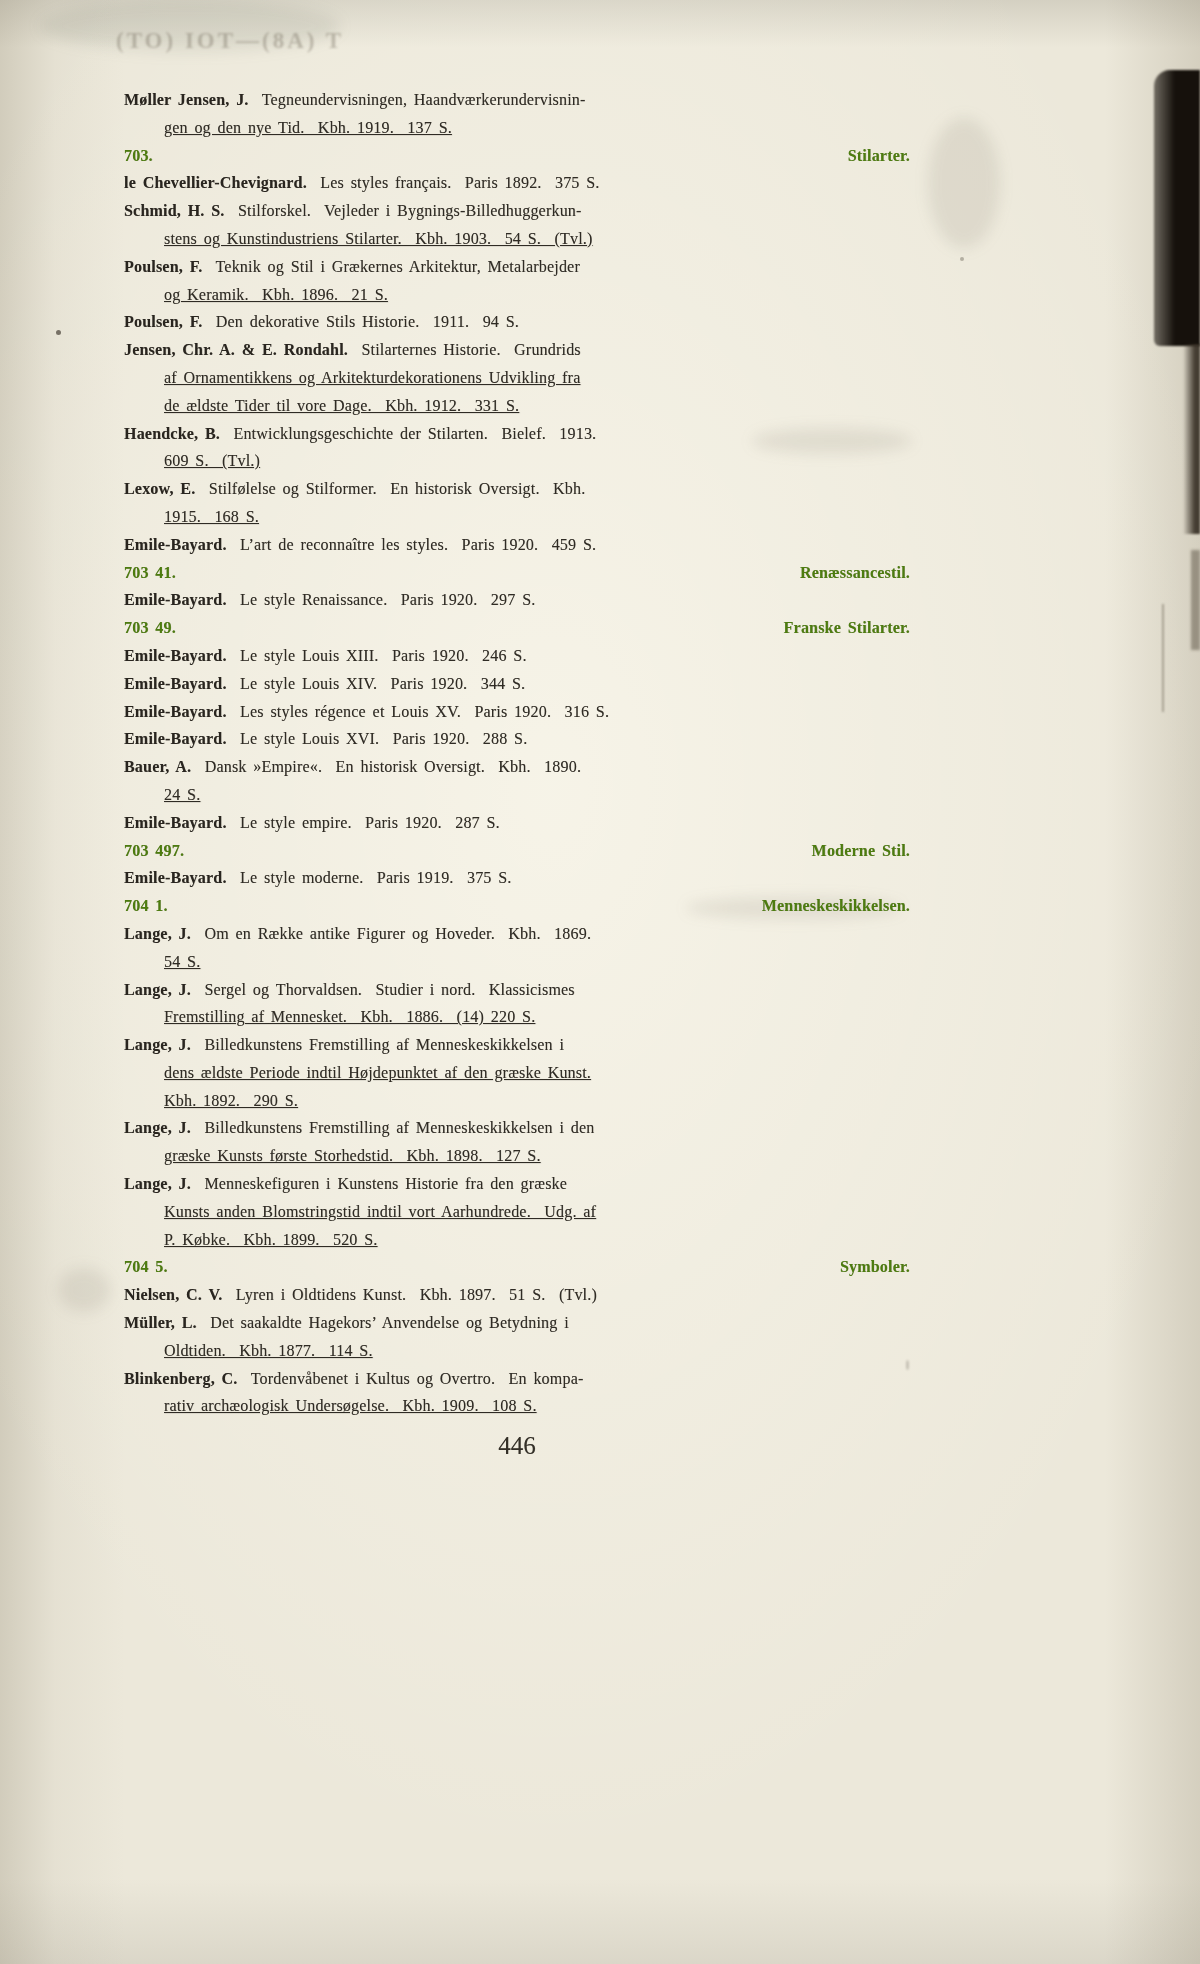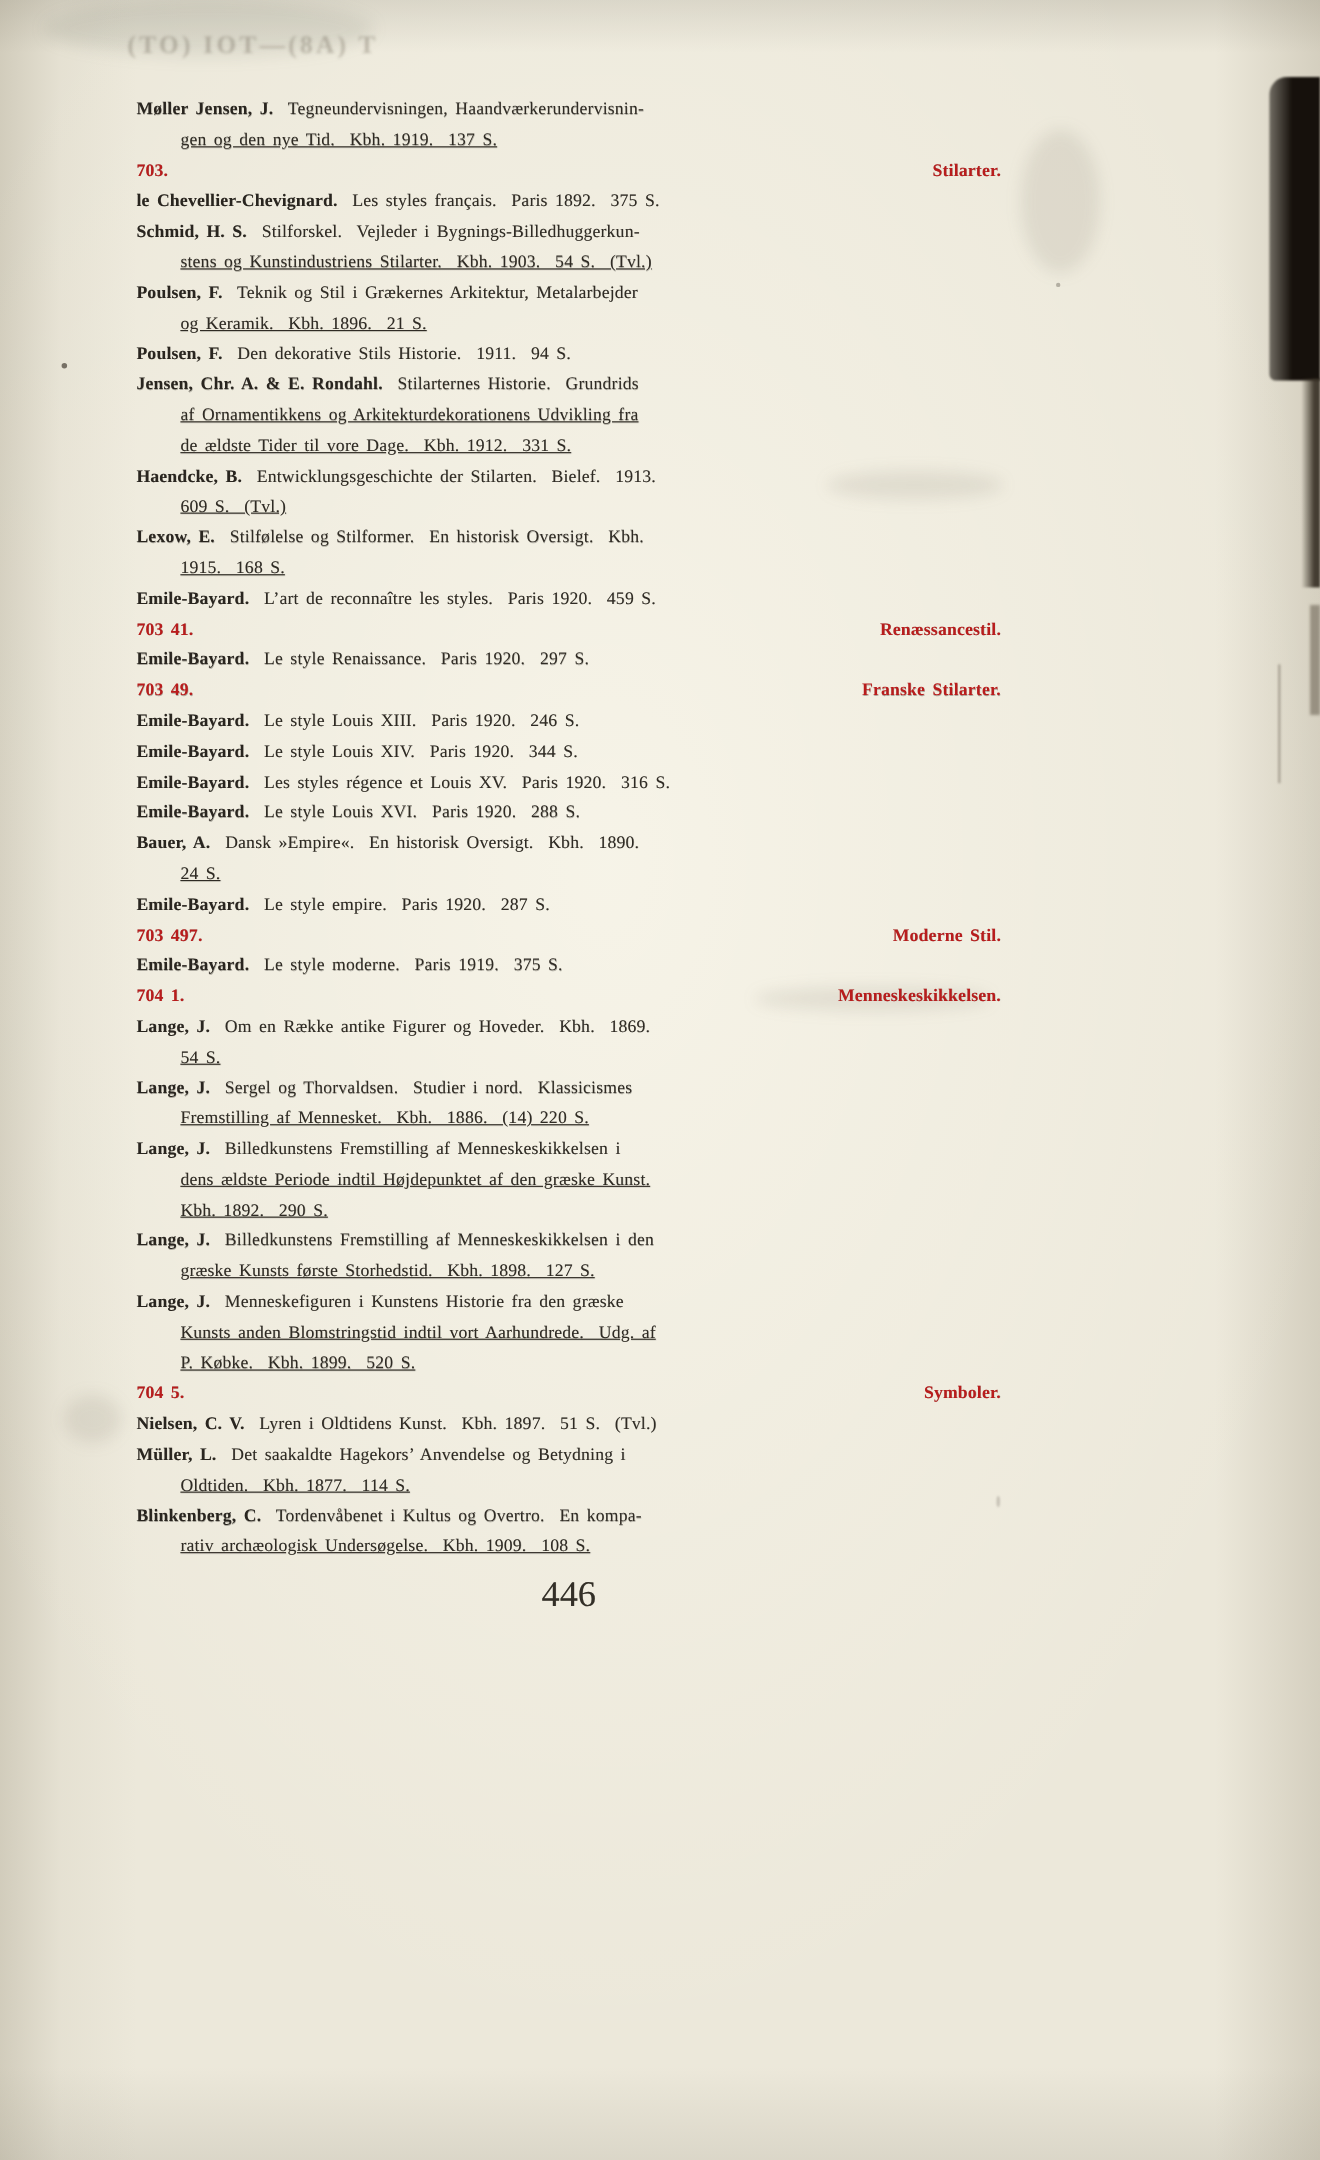--- a/index.html
+++ b/index.html
@@ -32,28 +32,28 @@
     word-spacing: 2.5px;
     text-shadow: 0.3px 0.3px 0.6px rgba(47,43,36,0.35);
   }
   .line { white-space: pre-wrap; }
   .line.cont { padding-left: 40px; text-decoration: underline; }
   .author { font-weight: bold; color: #29251f; }
   .heading {
     display: flex;
     justify-content: space-between;
     font-weight: bold;
-    color: #b91c1c;
+    color: #4d7c0f;
   }
 
   .page-number {
     position: absolute;
     top: 1432px; left: 124px; width: 786px;
     text-align: center;
-    font-size: 33px;
+    font-size: 25px;
     color: #332f27;
     text-shadow: 0.3px 0.3px 0.6px rgba(47,43,36,0.3);
   }
 
   
   .ghost-top {
     position: absolute; left: 116px; top: 28px;
     font-size: 23px; font-weight: bold;
     color: rgba(105, 98, 82, 0.35);
     filter: blur(1.3px);

